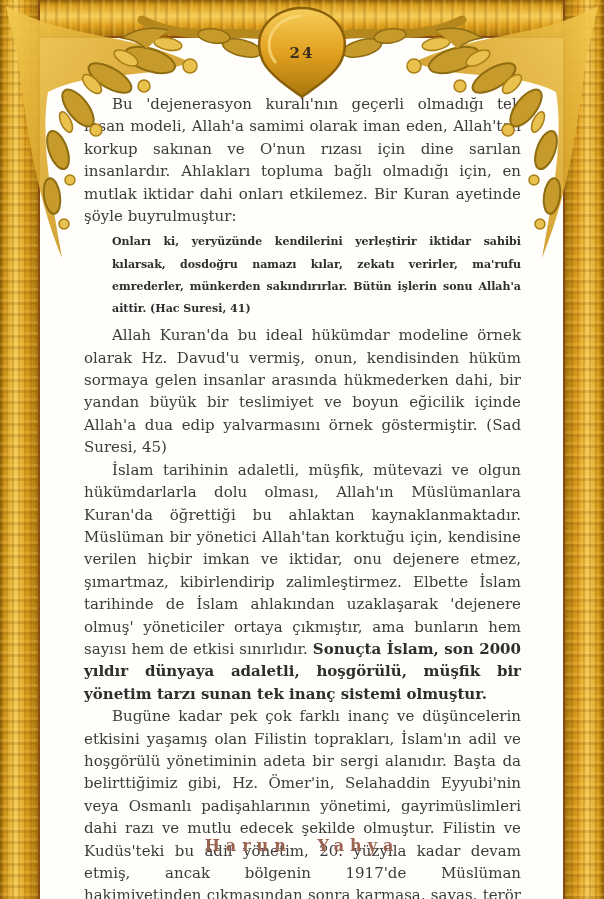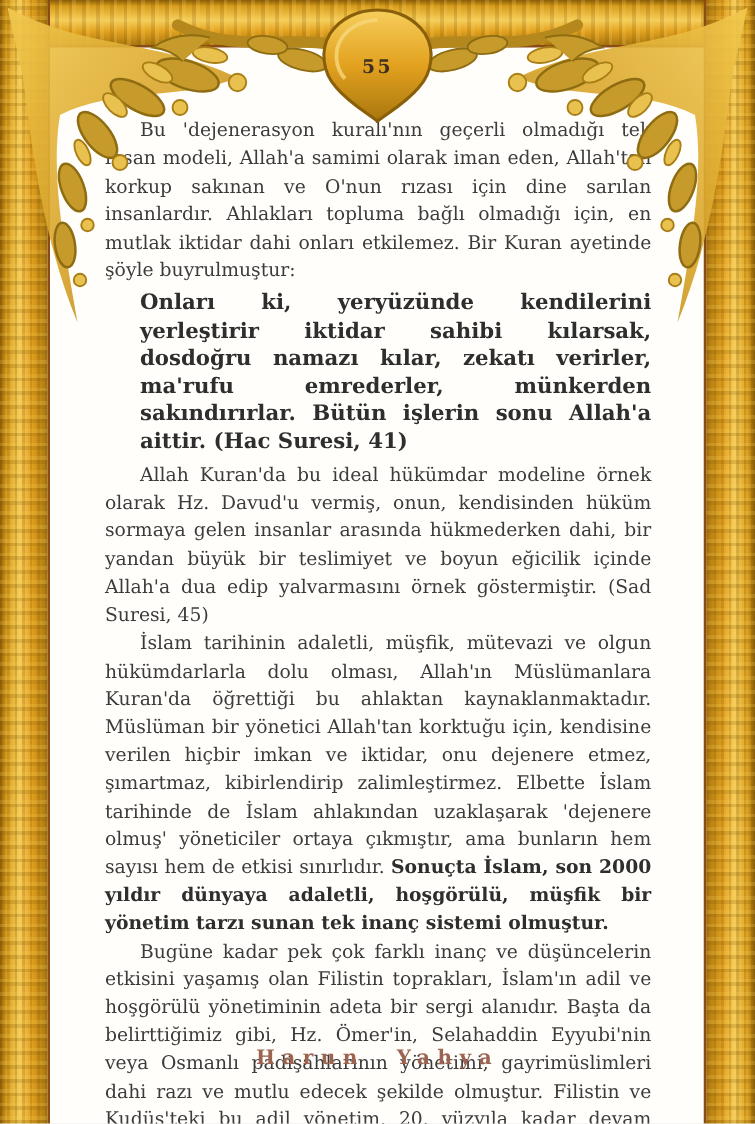--- a/index.html
+++ b/index.html
@@ -54,21 +54,21 @@
     left:84px;top:93px;width:437px;
     color:#3b3b3b;
   }
   .text-column p{margin:0;}
   p.body{
     font-size:15px;line-height:22.4px;
     text-align:justify;text-indent:28px;
   }
   p.quote{
     margin:4px 0 4px 28px;
-    font-size:17px;line-height:22.2px;
+    font-size:11px;line-height:22.2px;
     font-weight:bold;
     text-align:justify;text-indent:0;
     color:#333;
   }
   .b{font-weight:bold;color:#2e2e2e;}
   
   .footer{
     position:absolute;z-index:1;
     left:40px;right:40px;top:836px;
     text-align:center;
@@ -154,21 +154,21 @@
       <ellipse cx="260" cy="48" rx="20" ry="8" transform="rotate(-14 260 48)"></ellipse>
       <ellipse cx="112" cy="36" rx="16" ry="7" transform="rotate(8 112 36)"></ellipse>
       <ellipse cx="288" cy="36" rx="16" ry="7" transform="rotate(-8 288 36)"></ellipse>
       <circle cx="168" cy="60" r="6"></circle>
         <circle cx="232" cy="60" r="6"></circle>
     </g>
     <path d="M200,8 C216,8 230,15 238,27 C246,40 244,58 233,70 C223,82 209,90 200,97 C191,90 177,82 167,70 C156,58 154,40 162,27 C170,15 184,8 200,8 Z" fill="url(#g2)" stroke="#8a5f0a" stroke-width="2.5"></path>
     <path d="M200,16 C188,16 177,22 171,31 C165,41 166,54 174,63" fill="none" stroke="#f6d77a" stroke-width="3" opacity="0.8"></path>
   </svg>
 
-  <div class="page-number">55</div>
+  <div class="page-number">24</div>
 
   <div class="text-column">
       <p class="body"><span>Bu 'dejenerasyon kuralı'nın geçerli olmadığı tek insan modeli, Allah'a samimi olarak iman eden, Allah'tan korkup sakınan ve O'nun rızası için dine sarılan insanlardır. Ahlakları topluma bağlı olmadığı için, en mutlak iktidar dahi onları etkilemez. Bir Kuran ayetinde şöyle buyrulmuştur:</span></p>
       <p class="quote"><span class="b">Onları ki, yeryüzünde kendilerini yerleştirir iktidar sahibi kılarsak, dosdoğru namazı kılar, zekatı verirler, ma'rufu emrederler, münkerden sakındırırlar. Bütün işlerin sonu Allah'a aittir. (Hac Suresi, 41)</span></p>
       <p class="body"><span>Allah Kuran'da bu ideal hükümdar modeline örnek olarak Hz. Davud'u vermiş, onun, kendisinden hüküm sormaya gelen insanlar arasında hükmederken dahi, bir yandan büyük bir teslimiyet ve boyun eğicilik içinde Allah'a dua edip yalvarmasını örnek göstermiştir. (Sad Suresi, 45)</span></p>
       <p class="body"><span>İslam tarihinin adaletli, müşfik, mütevazi ve olgun hükümdarlarla dolu olması, Allah'ın Müslümanlara Kuran'da öğrettiği bu ahlaktan kaynaklanmaktadır. Müslüman bir yönetici Allah'tan korktuğu için, kendisine verilen hiçbir imkan ve iktidar, onu dejenere etmez, şımartmaz, kibirlendirip zalimleştirmez. Elbette İslam tarihinde de İslam ahlakından uzaklaşarak 'dejenere olmuş' yöneticiler ortaya çıkmıştır, ama bunların hem sayısı hem de etkisi sınırlıdır. </span><span class="b">Sonuçta İslam, son 2000 yıldır dünyaya adaletli, hoşgörülü, müşfik bir yönetim tarzı sunan tek inanç sistemi olmuştur.</span></p>
       <p class="body"><span>Bugüne kadar pek çok farklı inanç ve düşüncelerin etkisini yaşamış olan Filistin toprakları, İslam'ın adil ve hoşgörülü yönetiminin adeta bir sergi alanıdır. Başta da belirttiğimiz gibi, Hz. Ömer'in, Selahaddin Eyyubi'nin veya Osmanlı padişahlarının yönetimi, gayrimüslimleri dahi razı ve mutlu edecek şekilde olmuştur. Filistin ve Kudüs'teki bu adil yönetim, 20. yüzyıla kadar devam etmiş, ancak bölgenin 1917'de Müslüman hakimiyetinden çıkmasından sonra karmaşa, savaş, terör ve katliamlar yeniden başlamıştır.</span></p>
     </div>
 
   <div class="footer">Harun Yahya</div>

